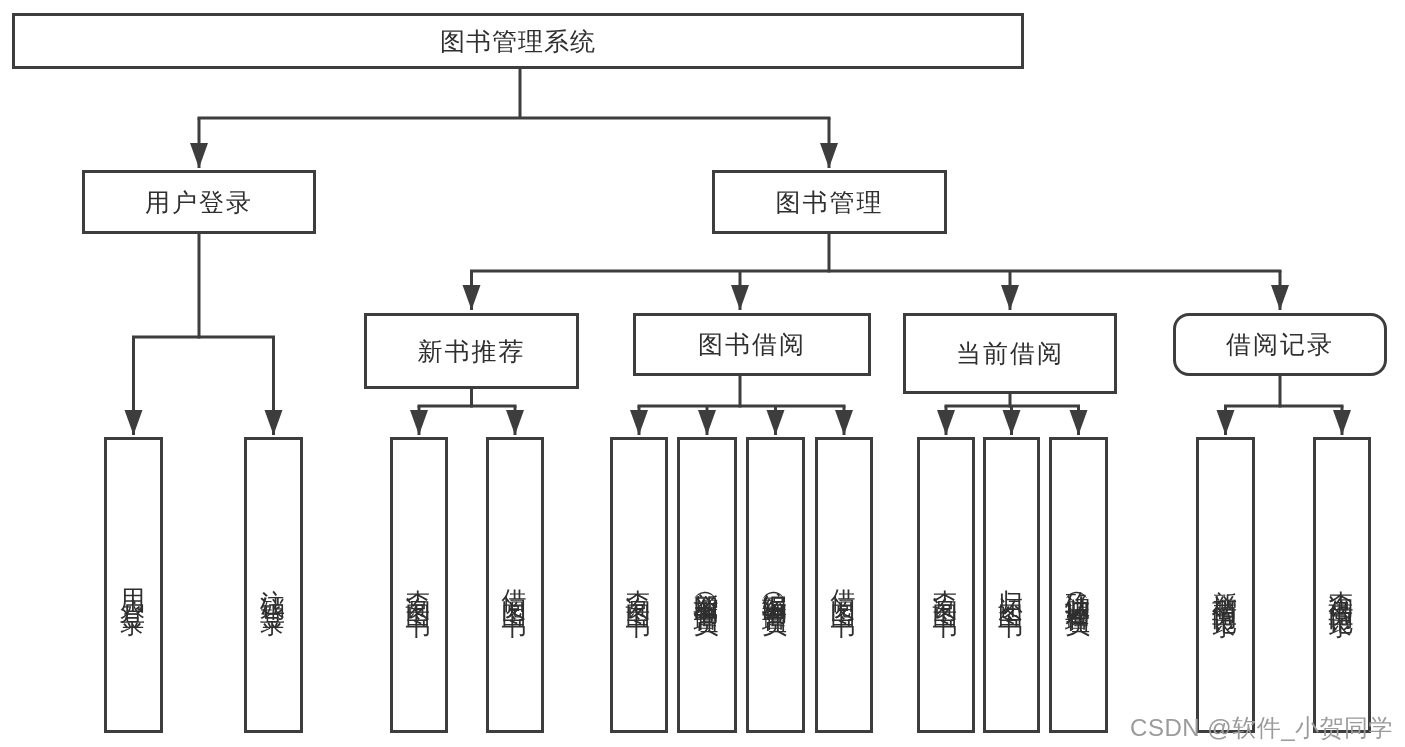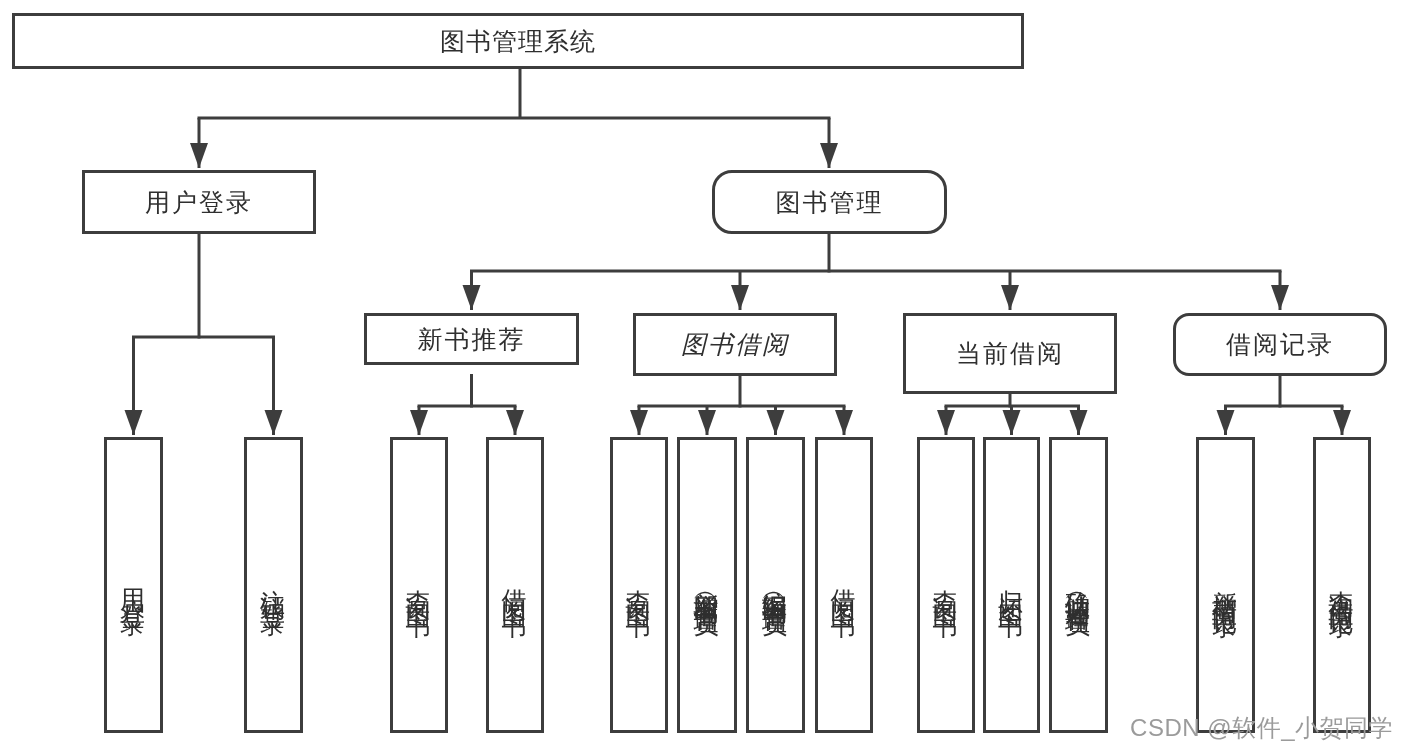--- a/index.html
+++ b/index.html
@@ -85,28 +85,28 @@
     <line x1="1342" y1="406" x2="1342" y2="435" marker-end="url(#arw)"></line>
   </svg>
 
   <div class="box h title" style="left:12px;top:13px;width:1012px;height:56px;">
     <span>图书管理系统</span>
   </div>
 
   <div class="box h" style="left:82px;top:170px;width:234px;height:64px;">
     <span>用户登录</span>
   </div>
-  <div class="box h" style="left:712px;top:170px;width:235px;height:64px;border-radius:20px;">
+  <div class="box h" style="left:712px;top:170px;width:235px;height:64px;">
     <span>图书管理</span>
   </div>
 
-  <div class="box h" style="left:364px;top:313px;width:215px;height:52px;">
+  <div class="box h" style="left:364px;top:313px;width:215px;height:76px;">
     <span>新书推荐</span>
   </div>
-  <div class="box h" style="left:633px;top:313px;width:204px;height:63px;font-style:italic;">
+  <div class="box h" style="left:633px;top:313px;width:238px;height:63px;">
     <span>图书借阅</span>
   </div>
   <div class="box h" style="left:903px;top:313px;width:214px;height:81px;">
     <span>当前借阅</span>
   </div>
   <div class="box h" style="left:1173px;top:313px;width:214px;height:63px;border-radius:16px;">
     <span>借阅记录</span>
   </div>
 
   <div class="box v" style="left:104px;top:437px;width:59px;height:296px;">

